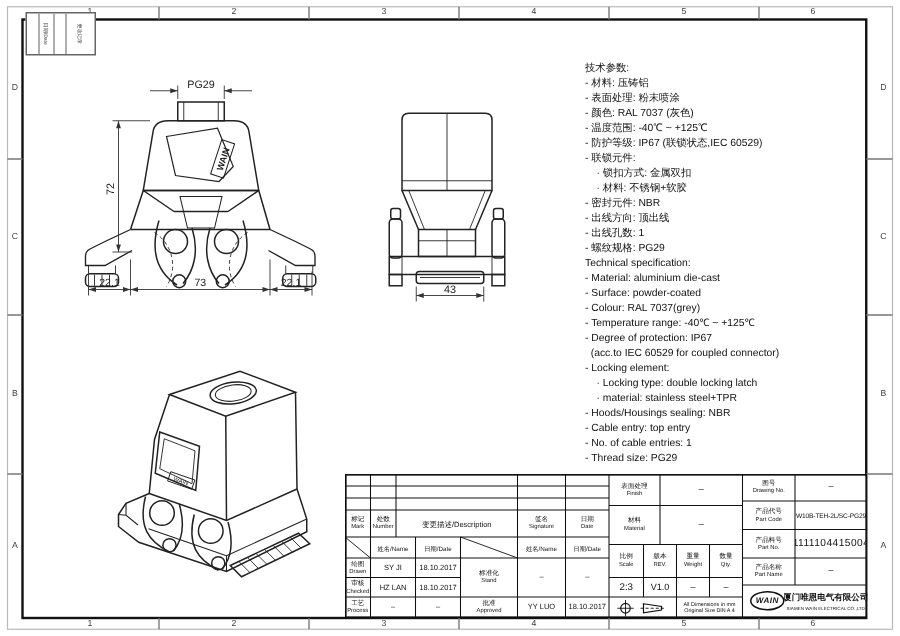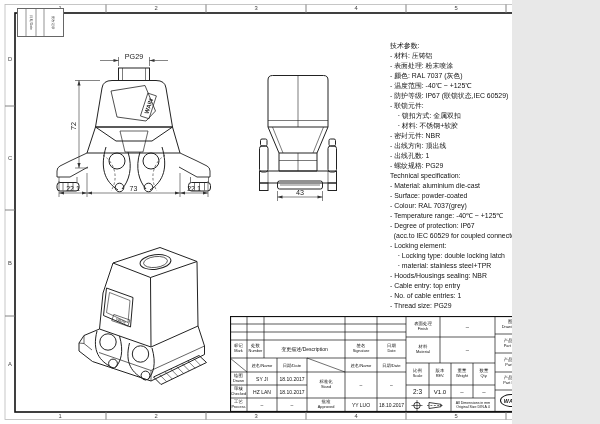--- a/index.html
+++ b/index.html
@@ -1,16 +1,16 @@
 <!DOCTYPE html>
 <html><head>
 <meta charset="utf-8">
 <style>
   html,body{margin:0;padding:0;background:#e8e8e8;}
-  .sheet{position:relative;width:512px;height:424px;background:#ffffff;overflow:hidden;
+  .sheet{position:relative;width:600px;height:424px;background:#ffffff;overflow:hidden;
          font-family:"Liberation Sans",sans-serif;color:#111;}
   .abs{position:absolute;}
   svg{display:block;}
   
   .zn{position:absolute;width:12px;height:10px;font-size:5.8px;color:#444;text-align:center;line-height:10px;}
   
   .spec{position:absolute;left:390px;top:41px;width:186px;font-size:6.9px;line-height:10px;
         white-space:pre;color:#111;}
   
   .corner-strip{position:absolute;left:17px;top:8px;width:47px;height:29px;border:1px solid #666;box-sizing:border-box;background:#fff;}

